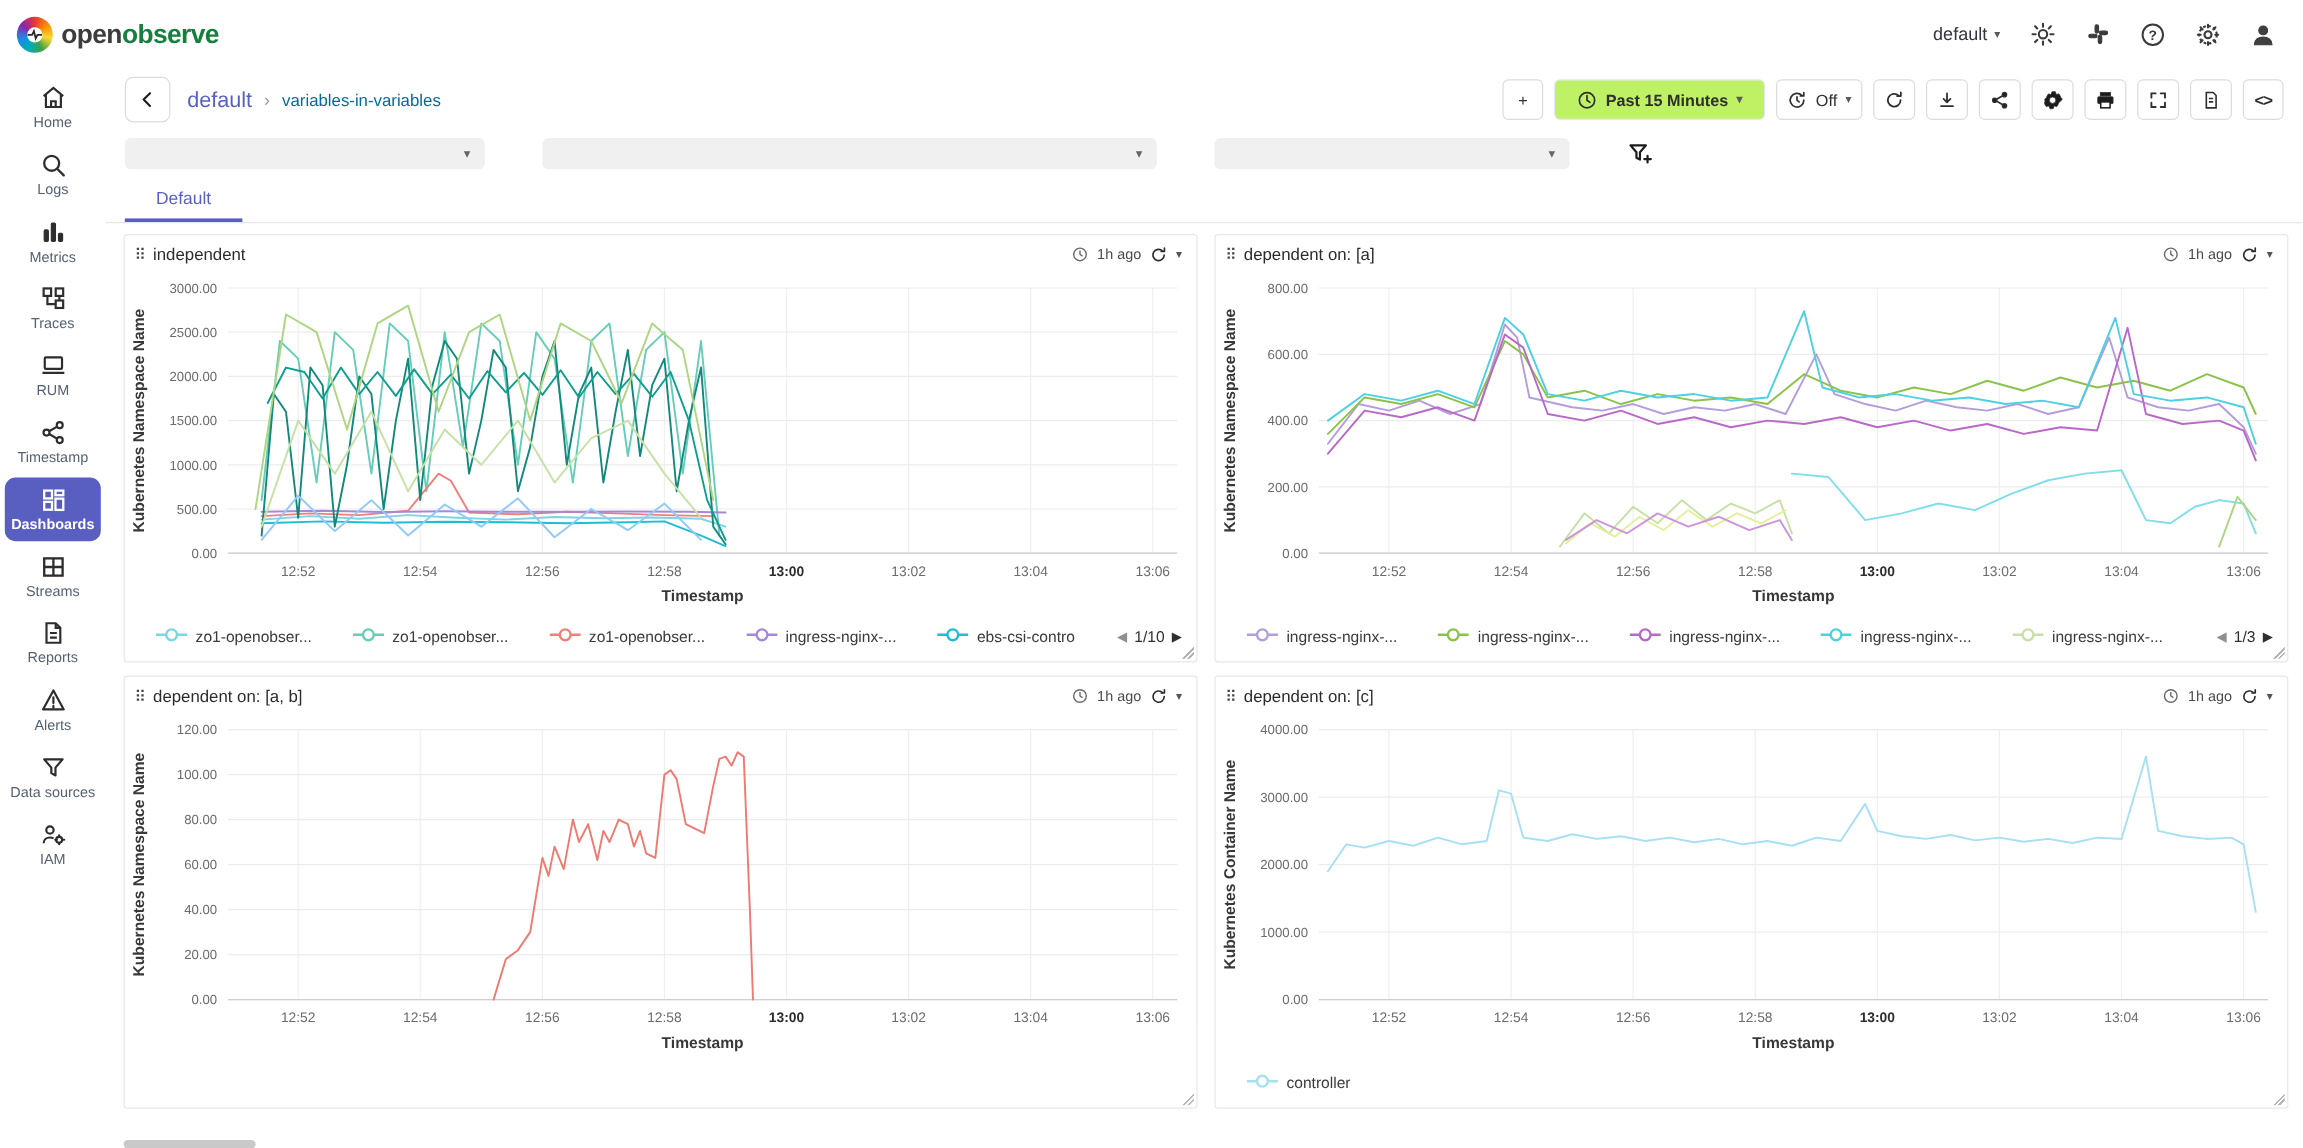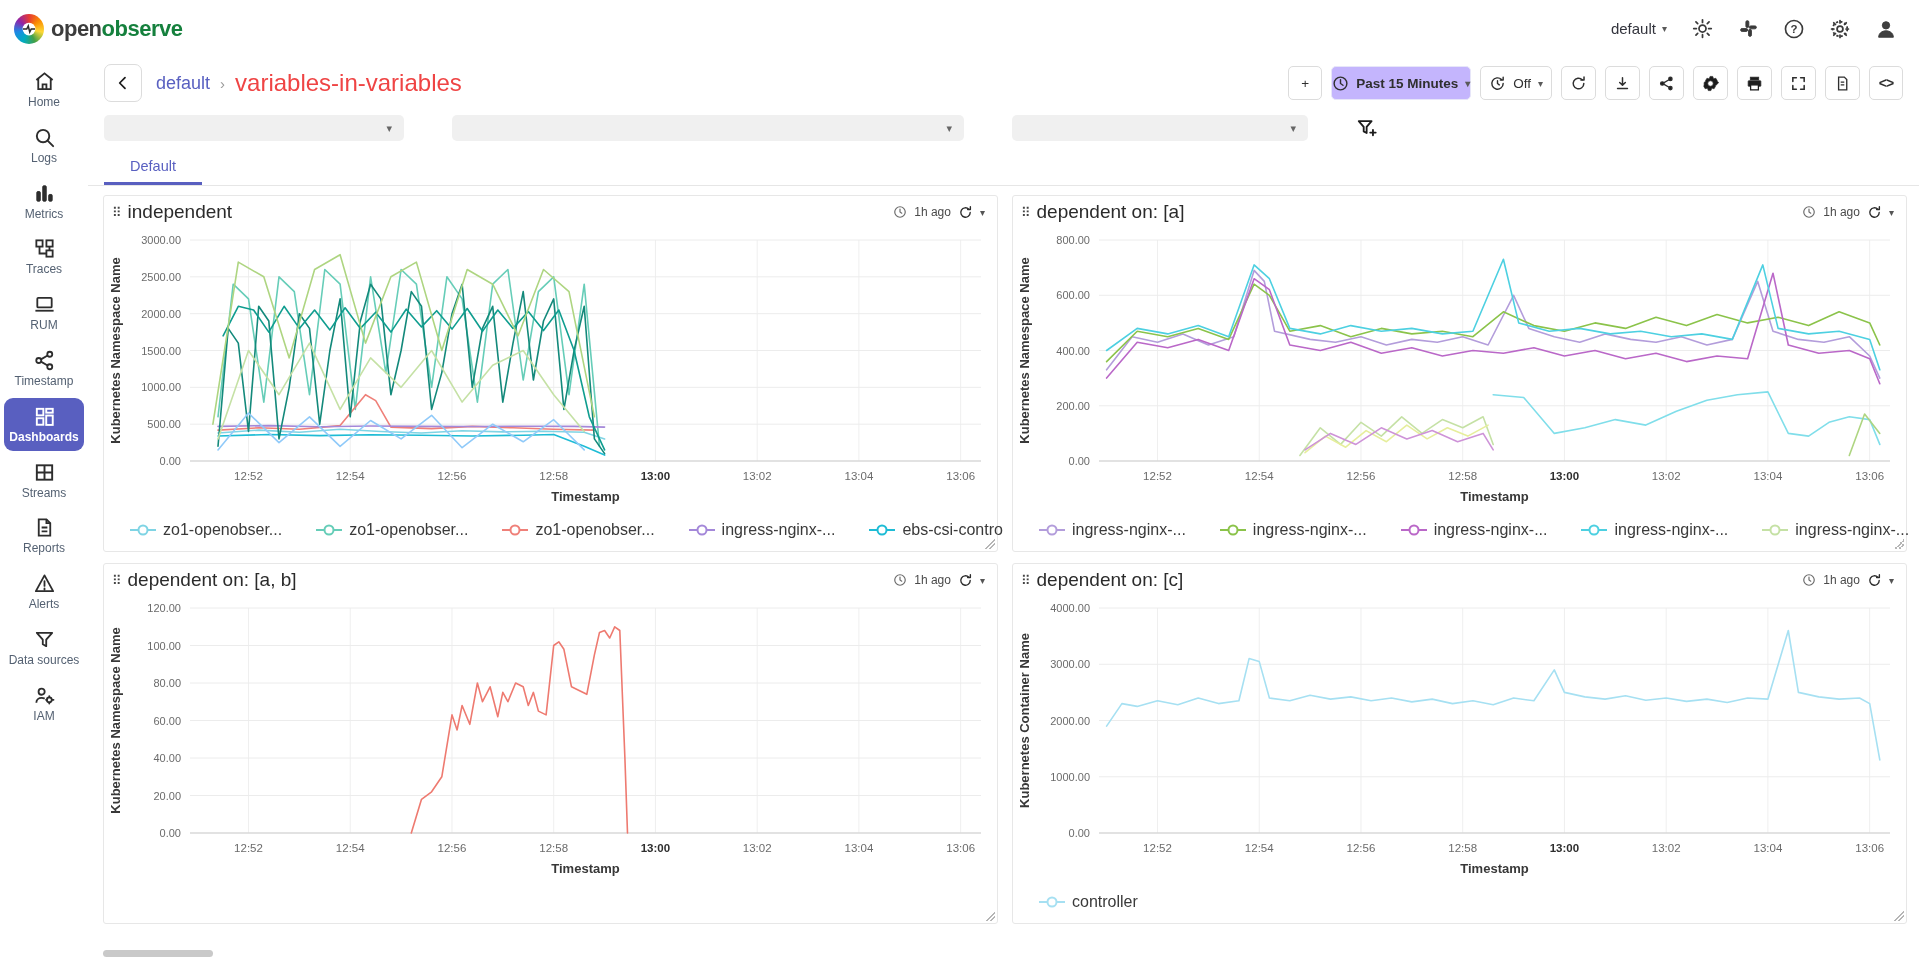--- a/index.html
+++ b/index.html
@@ -33,27 +33,27 @@
   .nav-item.active svg { stroke:#fff; }
   .nav-item.active .nav-label { color:#fff; font-weight:bold; }
 
   
   .main { flex:1; display:flex; flex-direction:column; min-width:0; }
   .dash-header { height:48px; display:flex; align-items:center; padding:4px 16px 0 16px; }
   .back-btn { width:38px; height:38px; border:1px solid #dcdcdc; border-radius:7px; background:#fff;
     display:flex; align-items:center; justify-content:center; cursor:pointer; margin-right:14px; }
   .crumb-parent { font-size:18px; color:#5960c1; margin-right:10px; cursor:pointer; }
   .crumb-sep { font-size:15px; color:#9a9a9a; margin-right:10px; }
-  .crumb-current { font-size:24px; color:#ef4444; }
+  .crumb-current { font-size:14px; color:#0369a1; }
   .header-actions { margin-left:auto; display:flex; align-items:center; gap:9px; }
   .hbtn { height:34px; min-width:34px; border:1px solid #dcdcdc; border-radius:5px; background:#fff;
     display:flex; align-items:center; justify-content:center; gap:7px; padding:0 8px;
     font-size:13.5px; color:#2f2f2f; cursor:pointer; }
   .hbtn svg { stroke:#2f2f2f; }
-  .hbtn.lavender { background:#c4b5fd; border-color:#e7e6f9; padding:0 0; font-weight:bold; }
+  .hbtn.lavender { background:#bef264; border-color:#e7e6f9; padding:0 18px; font-weight:bold; }
   .code-glyph { font-size:14px; font-weight:bold; letter-spacing:-1px; }
 
   
   .vars-row { display:flex; align-items:center; padding:10px 16px 6px; gap:48px; }
   .var-box { background:#f0f0f0; border-radius:5px; padding:7px 12px 6px; display:flex; align-items:center; cursor:pointer; }
   .var-texts { display:flex; flex-direction:column; gap:2px; min-width:0; }
   .var-label { font-size:11px; color:#8d8d8d; }
   .var-value { font-size:13.5px; color:#1c1c1c; }
   .var-caret { margin-left:auto; padding-left:14px; color:#666; font-size:11px; }
   .var-a { width:300px; } .var-b { width:512px; } .var-c { width:296px; }
@@ -63,28 +63,28 @@
   .tabs-row { display:flex; padding:2px 16px 0; border-bottom:1px solid #e6e6e6; }
   .tab { padding:9px 26px 8px; font-size:14.5px; color:#5960c1; border-bottom:3px solid #595fc0; cursor:pointer; }
 
   
   .panels { flex:1; display:grid; grid-template-columns:1fr 1fr; grid-template-rows:357px 361px;
     gap:11px 14px; padding:9px 12px 0 15px; }
   .panel { border:1px solid #e7e7e7; border-radius:3px; background:#fff; display:flex; flex-direction:column;
     position:relative; min-width:0; }
   .panel-head { height:32px; display:flex; align-items:center; padding:0 12px 0 8px; gap:8px; }
   .drag-dots { color:#444; font-size:13px; cursor:grab; letter-spacing:-2px; }
-  .panel-title { font-size:19px; color:#2b2b2b; }
+  .panel-title { font-size:14px; color:#2b2b2b; }
   .panel-head-right { margin-left:auto; display:flex; align-items:center; gap:7px; }
   .refreshed-label { font-size:12px; color:#4a4a4a; }
   .phr-icon { display:flex; align-items:center; cursor:pointer; }
   .panel-caret { font-size:10px; color:#555; cursor:pointer; }
   .chart-box { flex:1; min-height:0; }
   .panel-legend { height:36px; display:flex; align-items:center; padding:0 12px 6px 26px; gap:34px; }
-  .legend-item { display:flex; align-items:center; gap:7px; font-size:16px; color:#3a3a3a; cursor:pointer; white-space:nowrap; }
+  .legend-item { display:flex; align-items:flex-start; gap:7px; font-size:13px; color:#3a3a3a; cursor:pointer; white-space:nowrap; }
   .legend-pager { margin-left:auto; display:flex; align-items:center; gap:6px; font-size:13px; color:#2f2f2f; }
   .pager-prev { color:#8f8f8f; font-size:11px; cursor:pointer; }
   .pager-next { color:#2f2f2f; font-size:11px; cursor:pointer; }
   .resize-handle { position:absolute; right:2px; bottom:2px; width:10px; height:10px; cursor:nwse-resize;
     background:linear-gradient(135deg, transparent 50%, #b5b5b5 50%, #b5b5b5 60%, transparent 60%, transparent 70%, #b5b5b5 70%, #b5b5b5 80%, transparent 80%); }
 
   .hscrollbar { width:110px; height:7px; background:#c9c9c9; border-radius:4px; margin:3px 0 0 15px; }
 </style>
 </head>
 <body>

